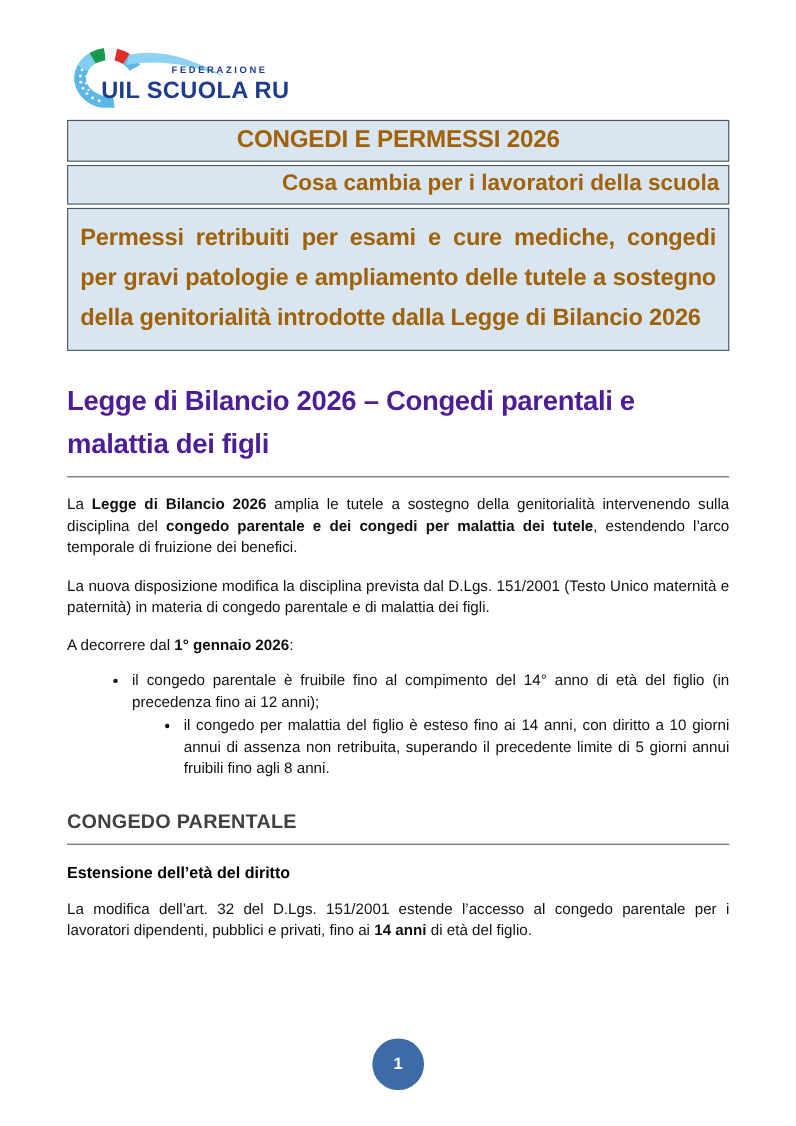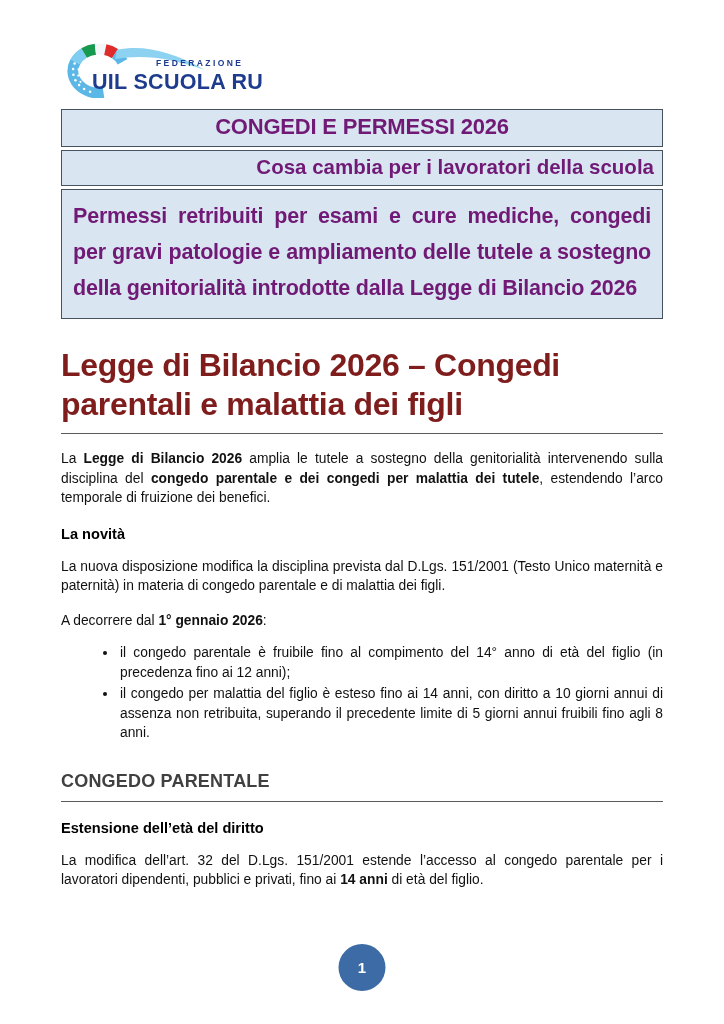--- a/index.html
+++ b/index.html
@@ -21,21 +21,21 @@
 
   
   .content { margin: 0 61px; width: 602px; }
 
   
   .boxes { margin-top: 11px; }
   .hbox {
     box-sizing: border-box;
     background: #d9e6f2;
     border: 1px solid #46535c;
-    color: #701a75;
+    color: #a16207;
     font-weight: bold;
   }
   .hbox-title {
     margin-bottom: 3px;
     padding: 4px 8px 6px;
     text-align: center;
     font-size: 22px;
     letter-spacing: -0.2px;
   }
   .hbox-subtitle {
@@ -48,24 +48,24 @@
     padding: 8px 11px 12px;
     font-size: 21.5px;
     line-height: 36px;
     text-align: justify;
     letter-spacing: -0.2px;
   }
 
   
   .section-title {
     margin: 27px 0 0;
-    font-size: 32px;
+    font-size: 25px;
     line-height: 39px;
     font-weight: bold;
-    color: #7f1d1d;
+    color: #4c1d95;
     letter-spacing: -0.3px;
   }
   .rule {
     border: none;
     border-top: 1px solid #5a5a5a;
     margin: 9px 0 0;
   }
   .body-par {
     margin: 15px 0 0;
     font-size: 13.8px;
@@ -81,21 +81,21 @@
   .bullet-list {
     margin: 13px 0 0;
     padding-left: 57px;
   }
   .bullet-list li {
     font-size: 13.8px;
     line-height: 19.5px;
     text-align: justify;
     padding-left: 2px;
   }
-  .bullet-list li + li { margin-top: 2px; }
+  .bullet-list li + li { margin-top: 2px; margin-left: 47px; }
   .section-title-2 {
     margin: 28px 0 0;
     font-size: 18px;
     font-weight: bold;
     color: #404040;
     letter-spacing: 0.2px;
   }
   b { font-weight: bold; }
 
   
@@ -157,21 +157,20 @@
       <div class="hbox hbox-title">CONGEDI E PERMESSI 2026</div>
       <div class="hbox hbox-subtitle">Cosa cambia per i lavoratori della scuola</div>
       <div class="hbox hbox-abstract">Permessi retribuiti per esami e cure mediche, congedi per gravi patologie e ampliamento delle tutele a sostegno della genitorialità introdotte dalla Legge di Bilancio 2026</div>
     </div>
 
     <h1 class="section-title">Legge di Bilancio 2026 – Congedi parentali e malattia dei figli</h1>
     <hr class="rule">
 
     <p class="body-par"><span>La </span><b>Legge di Bilancio 2026</b><span> amplia le tutele a sostegno della genitorialità intervenendo sulla disciplina del </span><b>congedo parentale e dei congedi per malattia dei tutele</b><span>, estendendo l’arco temporale di fruizione dei benefici.</span></p>
 
-    <p class="sub-heading">La novità</p>
 
     <p class="body-par">La nuova disposizione modifica la disciplina prevista dal D.Lgs. 151/2001 (Testo Unico maternità e paternità) in materia di congedo parentale e di malattia dei figli.</p>
 
     <p class="body-par"><span>A decorrere dal </span><b>1° gennaio 2026</b><span>:</span></p>
 
     <ul class="bullet-list">
       <li>il congedo parentale è fruibile fino al compimento del 14° anno di età del figlio (in precedenza fino ai 12 anni);</li>
       <li>il congedo per malattia del figlio è esteso fino ai 14 anni, con diritto a 10 giorni annui di assenza non retribuita, superando il precedente limite di 5 giorni annui fruibili fino agli 8 anni.</li>
     </ul>
 

